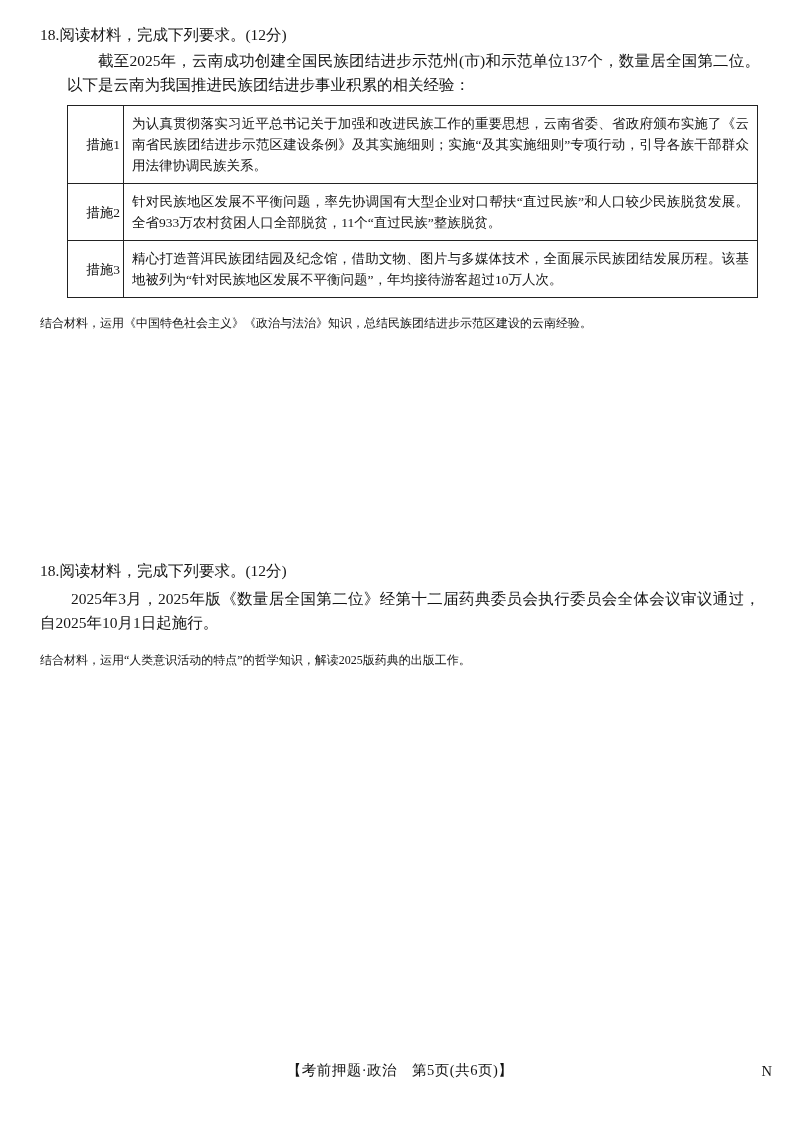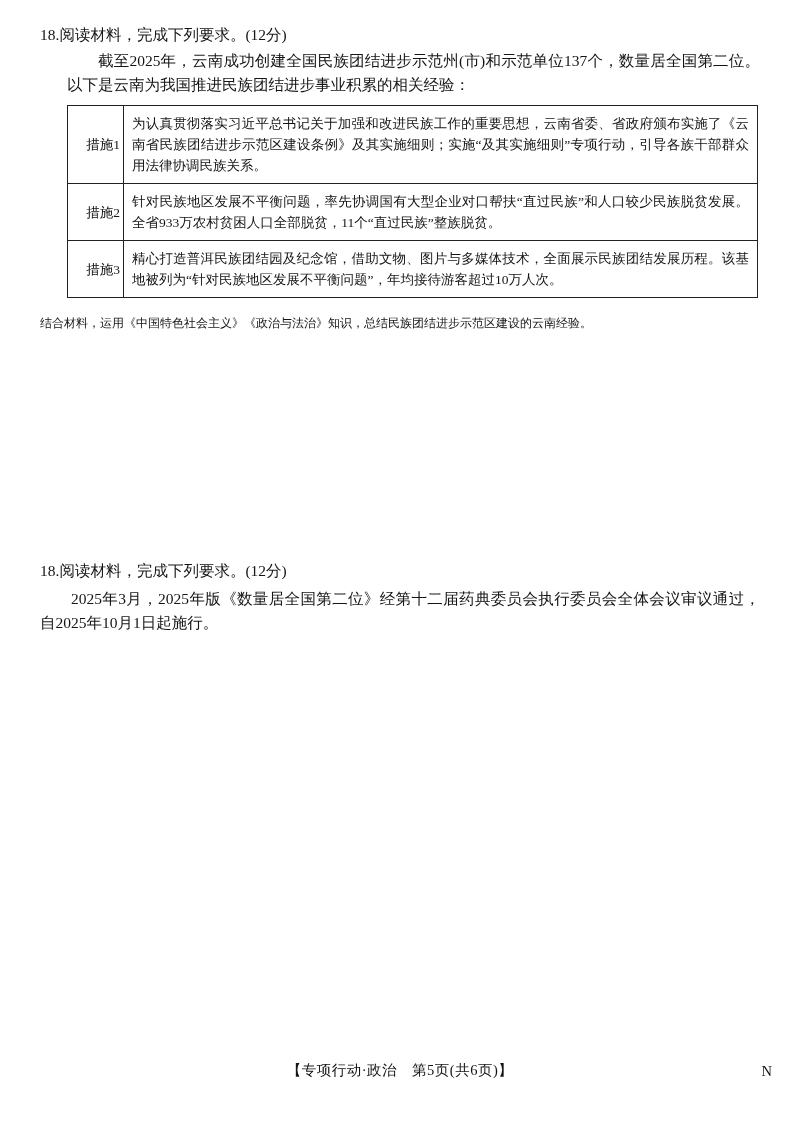--- a/index.html
+++ b/index.html
@@ -107,19 +107,20 @@
 
     <p class="task">结合材料，运用《中国特色社会主义》《政治与法治》知识，总结民族团结进步示范区建设的云南经验。</p>
   </section>
 
   <section id="q19">
     <div class="q-heading">18.阅读材料，完成下列要求。(12分)</div>
 
     <p class="material q19-material">2025年3月，2025年版《数量居全国第二位》经第十二届药典委员会执行委员会全体会议审议通过，自2025年10月1日起施行。</p>
 
 
+    <p class="task">结合材料，运用“人类意识活动的特点”的哲学知识，解读2025版药典的出版工作。</p>
   </section>
 
-  <div class="footer">【专项行动·政治　第5页(共6页)】</div>
+  <div class="footer">【考前押题·政治　第5页(共6页)】</div>
 
   <div class="page-marker">N</div>
 
 </div>
 
 </body></html>

